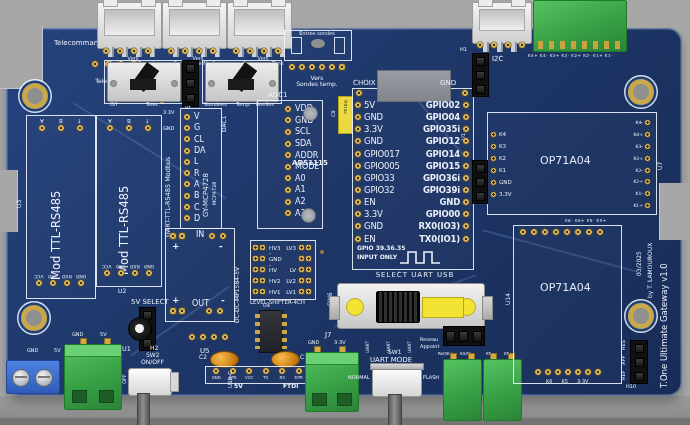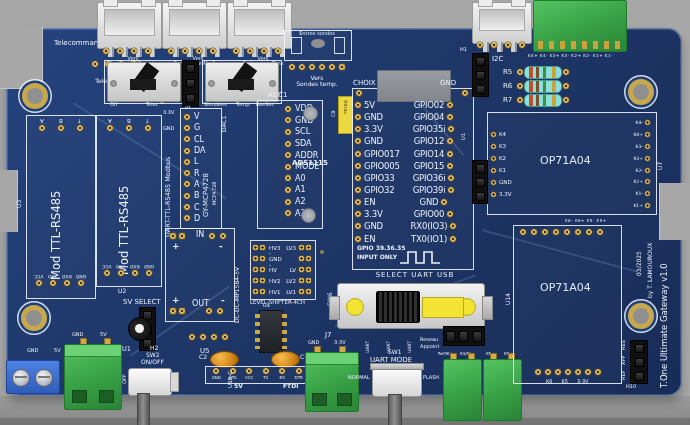--- a/index.html
+++ b/index.html
@@ -92,21 +92,21 @@
   .fuse{position:absolute;background:#ecd83f;border:1px solid #b3a11e;color:#222;}
   .ant{position:absolute;background:linear-gradient(#999da3,#82868c);border:1px solid #6b6f76;}
   .resbody{display:inline-block;width:36px;height:11px;border-radius:5px;flex:none;margin:0 1px;
       background:linear-gradient(90deg,#8ae0da 0 12%,#c24e2a 12% 21%,#8ae0da 21% 31%,#7a4f2a 31% 40%,
       #8ae0da 40% 50%,#3f8f3f 50% 59%,#8ae0da 59% 76%,#caa43a 76% 85%,#8ae0da 85% 100%);
       border:1px solid #4d9e98;}
   
   .col{position:absolute;display:flex;flex-direction:column;}
   .erow{display:flex;align-items:center;height:12.15px;}
   .erow .pl{font-size:8.5px;margin-left:3px;letter-spacing:-.2px;}
-  .erow.r{justify-content:center;}
+  .erow.r{justify-content:flex-end;font-weight:bold;}
   .erow.r .pl{margin:0 3px 0 0;}
   .arow{display:flex;align-items:center;height:11.6px;margin-left:24px;}
   .arow .pl{font-size:8px;margin-left:4px;}
   .mrow{display:flex;align-items:center;height:11.3px;}
   .mrow .pl{font-size:8px;margin-left:4px;}
   .u7row{display:flex;align-items:center;height:12px;}
   .u7row .pl{font-size:5.5px;margin-left:3px;}
   .u7row.r{justify-content:flex-end;height:11.8px;}
   .u7row.r .pl{font-size:4.5px;margin:0 2px 0 0;}
   .pinrow{position:absolute;display:flex;}
@@ -665,21 +665,21 @@
   <div class="lbl t6 b" style="left:283px;top:383px;">FTDI</div>
   <div class="pinrow" style="left:189px;top:334px;gap:5px;">
     <span class="pad p6"></span>
       <span class="pad p6"></span>
       <span class="pad p6"></span>
       <span class="pad p6"></span>
     </div>
   <div class="lbl t7" style="left:200px;top:348px;">U5</div>
   <div class="lbl vt" style="left:228px;top:358px;height:30px;font-size:5.5px;">USB-C</div>
 
-  <div class="lbl t7" style="left:123px;top:299px;">5V SELECT</div>
+  <div class="lbl t7" style="left:131px;top:299px;">5V SELECT</div>
   <div class="hdr3" style="left:139px;top:307px;width:15px;height:42px;">
       <i></i>
       <i></i>
       <i></i>
     </div>
   <div class="abs" style="left:128px;top:317px;width:22px;height:22px;border-radius:50%;background:radial-gradient(circle at 42% 45%,#2c2c2c,#080808);border:1px solid #000;">
     <div class="abs" style="left:6px;top:6px;width:9px;height:9px;border-radius:50%;background:#f2f2f2;"></div>
     </div>
   <div class="lbl t6" style="left:150px;top:345px;">H2</div>
   <div class="lbl t6" style="left:146px;top:352px;">SW2</div>
@@ -761,41 +761,20 @@
       <i></i>
       <i></i>
     </div>
   <div class="lbl t7" style="left:492px;top:56px;">I2C</div>
 
   <div class="gt" style="left:533px;top:0;width:92px;height:50px;">
     <div class="pinstrip" style="bottom:2px;"></div>
     </div>
   <div class="lbl t4" style="left:528px;top:54px;letter-spacing:.5px;">K4+ K4- K3+ K3- K2+ K2- K1+ K1-</div>
 
-  <div class="col" style="left:503px;top:65px;">
-
-  <div class="res" style="display:flex;align-items:center;height:14px;">
-      <span style="font-size:7px;width:14px;">R5</span>
-      <span class="pad p6"></span>
-        <span class="resbody"></span>
-        <span class="pad p6"></span>
-    </div>
-      <div class="res" style="display:flex;align-items:center;height:14px;">
-      <span style="font-size:7px;width:14px;">R6</span>
-      <span class="pad p6"></span>
-        <span class="resbody"></span>
-        <span class="pad p6"></span>
-    </div>
-      <div class="res" style="display:flex;align-items:center;height:14px;">
-      <span style="font-size:7px;width:14px;">R7</span>
-      <span class="pad p6"></span>
-        <span class="resbody"></span>
-        <span class="pad p6"></span>
-    </div>
-    </div>
 
   <div class="wbox" style="left:487px;top:112px;width:168px;height:101px;"></div>
   <div class="col" style="left:491px;top:128px;">
 
   <div class="u7row">
         <span class="pad p5"></span>
         <span class="pl">K4</span>
       </div>
       <div class="u7row">
         <span class="pad p5"></span>

